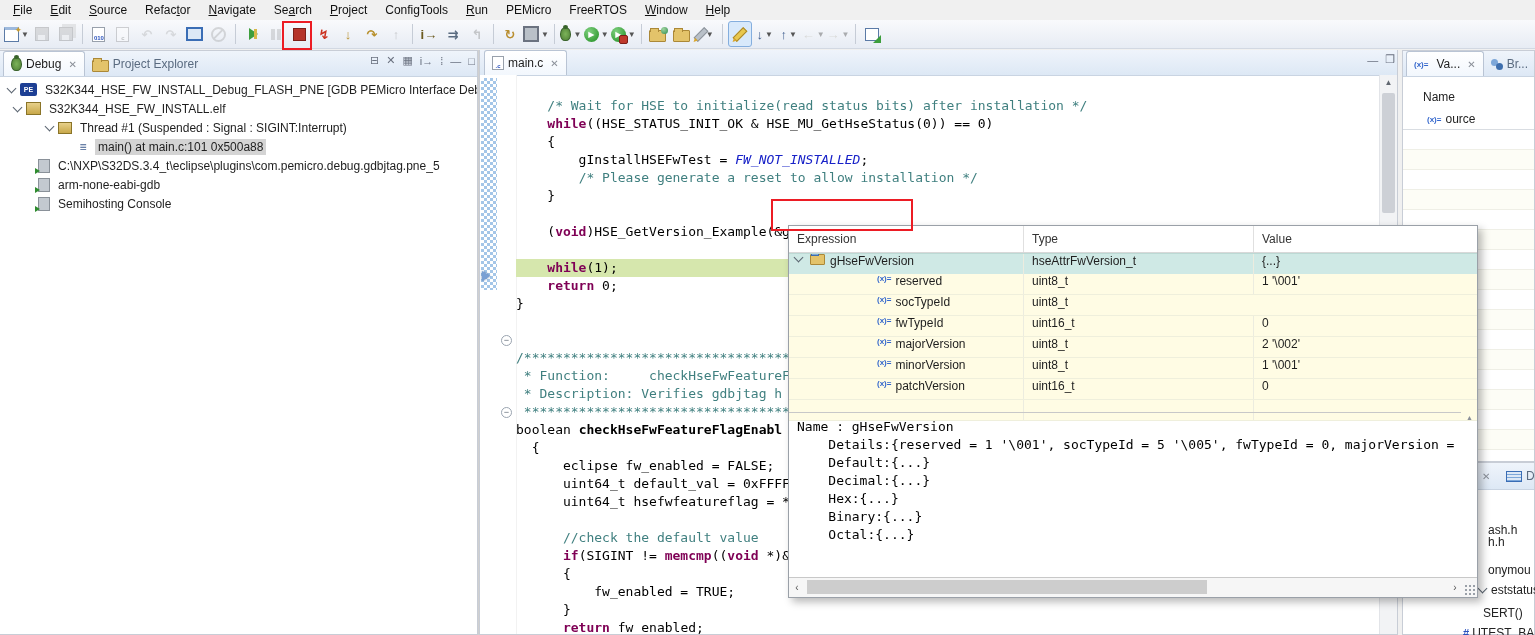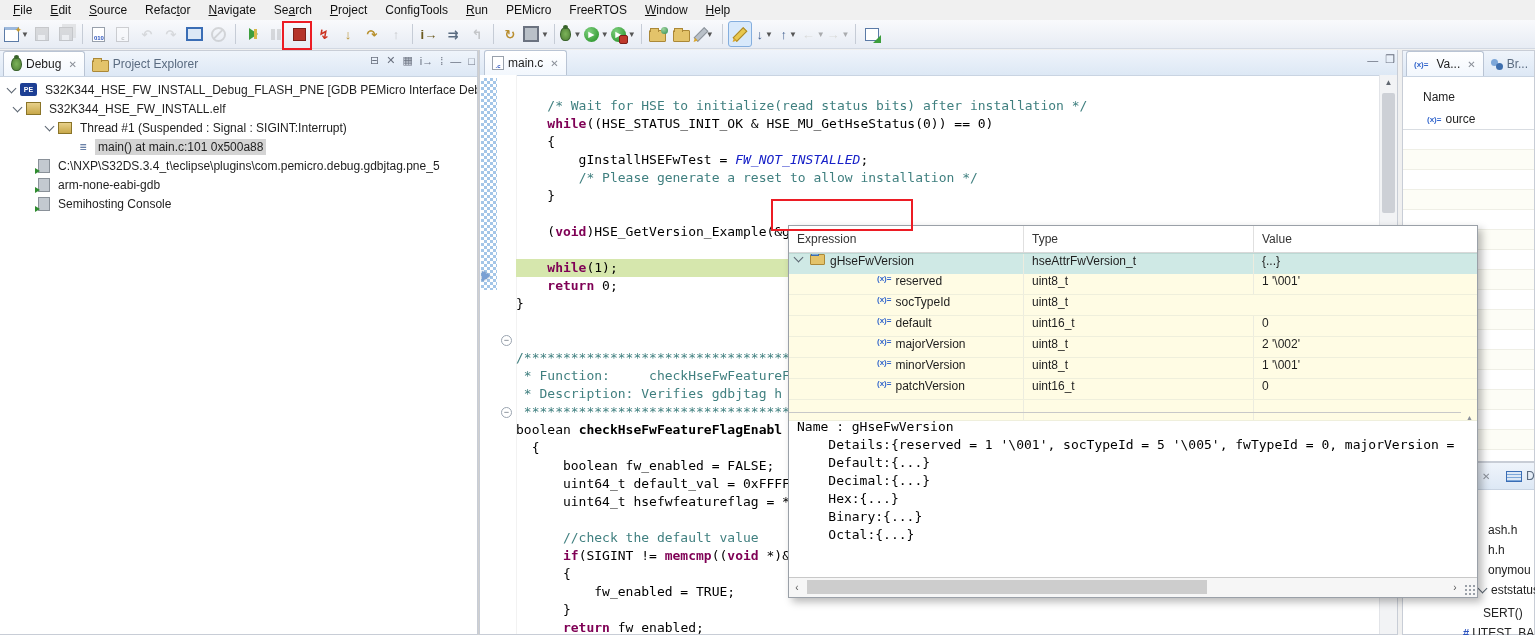--- a/index.html
+++ b/index.html
@@ -381,21 +381,21 @@
         <div class="cl" style="margin-top: 0px;"><span class="s-p">    </span><span class="s-k">return</span><span class="s-p"> 0;</span></div>
         <div class="cl" style="margin-top: 0px;"><span class="s-p">}</span></div>
         <div class="cl" style="margin-top: 0px;"></div>
         <div class="cl" style="margin-top: 0px;"></div>
         <div class="cl" style="margin-top: 0px;"><span class="s-c">/**********************************</span></div>
         <div class="cl" style="margin-top: 0px;"><span class="s-c"> * Function:     checkHseFwFeatureF</span></div>
         <div class="cl" style="margin-top: 0px;"><span class="s-c"> * Description: Verifies gdbjtag h</span></div>
         <div class="cl" style="margin-top: 0px;"><span class="s-c"> **********************************</span></div>
         <div class="cl" style="margin-top: 0px;"><span class="s-p">boolean </span><span class="s-f">checkHseFwFeatureFlagEnabl</span></div>
         <div class="cl" style="margin-top: 0px;"><span class="s-p">  {</span></div>
-        <div class="cl" style="margin-top: 0px;"><span class="s-p">      boolean fw_enabled = FALSE;</span></div>
+        <div class="cl" style="margin-top: 0px;"><span class="s-p">      eclipse fw_enabled = FALSE;</span></div>
         <div class="cl" style="margin-top: 0px;"><span class="s-p">      uint64_t default_val = 0xFFFFF</span></div>
         <div class="cl" style="margin-top: 0px;"><span class="s-p">      uint64_t hsefwfeatureflag = *(</span></div>
         <div class="cl" style="margin-top: 0px;"></div>
         <div class="cl" style="margin-top: 0px;"><span class="s-p">      </span><span class="s-c">//check the default value</span></div>
         <div class="cl" style="margin-top: 0px;"><span class="s-p">      </span><span class="s-k">if</span><span class="s-p">(SIGINT != </span><span class="s-k">memcmp</span><span class="s-p">((</span><span class="s-k">void</span><span class="s-p"> *)&amp;hs</span></div>
         <div class="cl" style="margin-top: 0px;"><span class="s-p">      {</span></div>
         <div class="cl" style="margin-top: 0px;"><span class="s-p">          fw_enabled = TRUE;</span></div>
         <div class="cl" style="margin-top: 0px;"><span class="s-p">      }</span></div>
         <div class="cl" style="margin-top: 0px;"><span class="s-p">      </span><span class="s-k">return</span><span class="s-p"> fw_enabled;</span></div>
         <div class="cl" style="margin-top: 0px;"><span class="s-p">  }</span></div>
@@ -453,21 +453,21 @@
   <div id="outline" class="panel">
     <div class="viewtabs" style="height:26px">
       <span class="close" style="position:absolute;left:79px;top:8px;color:#8a8f98;font-size:10px;font-weight:bold">✕</span>
       <div class="vtab" style="position:absolute;left:96px;top:1px">
         <span class="kbd"></span>
         <span>D</span>
       </div>
     </div>
     <div id="outline-items" style="position:absolute;left:0;right:0;top:26px;bottom:0">
         <div class="oitem" style="left: 85px; top: 34px;">ash.h</div>
-        <div class="oitem" style="left: 85px; top: 54px;">h.h</div>
+        <div class="oitem" style="left: 85px; top: 46px;">h.h</div>
         <div class="oitem" style="left: 85px; top: 74px;">onymou</div>
         <div class="oitem" style="left: 88px; top: 94px;"><span class="chev" style="margin: 0px 5px 2px -12px;"></span>eststatus</div>
         <div class="oitem" style="left: 80px; top: 117px;">SERT()</div>
         <div class="oitem" style="left: 60px; top: 137px;"><span class="hashic"># </span>UTEST_BAS</div>
       </div>
   </div>
 
   <div id="popup">
     <div class="phead">
       <div class="hc" style="width:234px">Expression</div>
@@ -505,21 +505,21 @@
             <span class="xicon">(x)=</span>
             <span>socTypeId</span>
           </div>
           <div class="c" style="width: 230px; padding-left: 8px;">
             <span>uint8_t</span>
           </div>
         </div>
         <div class="prow yellow">
           <div class="c" style="width: 234px; padding-left: 88px;">
             <span class="xicon">(x)=</span>
-            <span>default</span>
+            <span>fwTypeId</span>
           </div>
           <div class="c" style="width: 230px; padding-left: 8px;">
             <span>uint16_t</span>
           </div>
           <div class="c" style="flex: 1 1 0%; padding-left: 8px;">
             <span>0</span>
           </div>
         </div>
         <div class="prow yellow">
           <div class="c" style="width: 234px; padding-left: 88px;">

